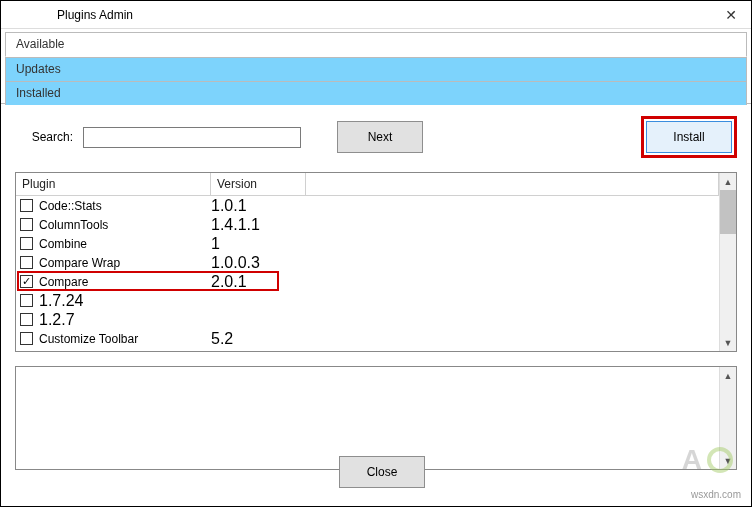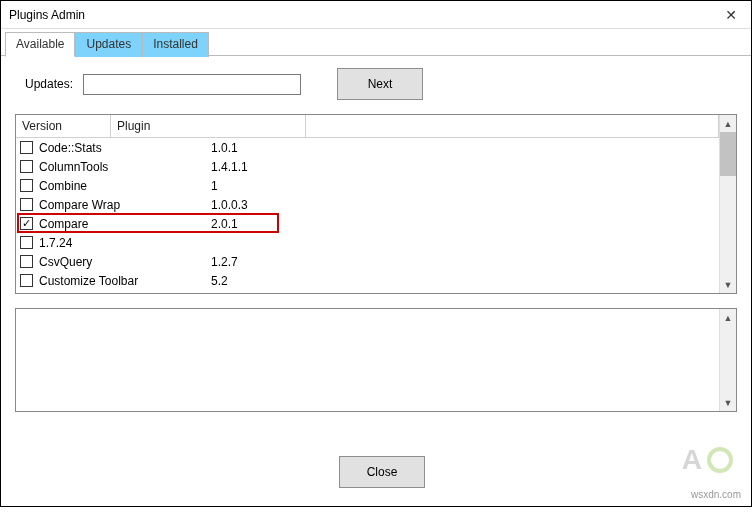--- a/index.html
+++ b/index.html
@@ -17,32 +17,33 @@
   .window { border: 1px solid #000; width: 752px; height: 507px; position: relative; background:#fff;}
   .titlebar {
     height: 28px;
     display: flex;
     align-items: center;
     justify-content: space-between;
     padding: 0 0 0 8px;
     border-bottom: 1px solid #ddd;
     background: #fff;
   }
-  .titlebar .title { font-size: 12px; }
+  .titlebar .title { font-size: 12px; margin-left: 48px; }
   .titlebar .close-btn {
     width: 40px; height: 26px;
     display: flex; align-items: center; justify-content: center;
     font-size: 14px;
     color: #333;
     cursor: default;
   }
   .tabs {
     display: flex;
     padding: 2px 4px 0 4px;
     font-size: 12px;
+    flex-direction: column;
   }
   .tab {
     padding: 4px 10px 5px 10px;
     border: 1px solid #bbb;
     border-bottom: none;
     background: #7dd3fc;
     margin-right: 0px;
     position: relative;
     top: 1px;
     color: #333;
@@ -129,21 +130,21 @@
     width: 13px; height: 13px;
     border: 1px solid #333;
     margin-right: 6px;
     display: inline-flex;
     align-items: center; justify-content: center;
     font-size: 11px;
     line-height: 11px;
   }
   .lv-row .chk.checked::after { content: "✓"; color:#000; }
   .lv-row .pname { width: 172px; font-size:12px; }
-  .lv-row .pver { font-size:12px;text-align:right; }
+  .lv-row .pver { font-size:16px;text-align:right; }
   .row-hl {
     position: absolute;
     border: 2px solid #d00000;
     pointer-events: none;
   }
   .scroll-track {
     width: 17px;
     background: #f0f0f0;
     border-left: 1px solid #ddd;
     display: flex;
@@ -215,30 +216,33 @@
   <div class="tabs">
     <div class="tab active">Available</div>
     <div class="tab">Updates</div>
     <div class="tab">Installed</div>
   </div>
   <div class="tabline"></div>
 
   <div class="body-area">
 
     <div class="search-row">
-      <span class="search-label">Updates:</span>
+      <span class="search-label">Search:</span>
       <input class="search-input" type="text" value="" style="">
       <button class="btn next-btn">Next</button>
+      <span class="install-wrap">
+        <button class="btn install-btn">Install</button>
+      </span>
     </div>
 
     <div class="listview-wrap">
       <div class="listview" style="position:relative;">
         <div class="lv-head">
+          <div class="col col-plugin">Plugin</div>
           <div class="col col-version">Version</div>
-          <div class="col col-plugin">Plugin</div>
           <div class="col col-rest"></div>
         </div>
         <div class="lv-rows" id="lv-rows">
             <div class="lv-row">
               <span class="chk"></span>
               <span class="pname">Code::Stats</span>
               <span class="pver">1.0.1</span>
             </div>
             <div class="lv-row">
               <span class="chk"></span>
@@ -259,21 +263,20 @@
               <span class="chk checked"></span>
               <span class="pname">Compare</span>
               <span class="pver">2.0.1</span>
             </div>
             <div class="lv-row">
               <span class="chk"></span>
               <span class="pver">1.7.24</span>
             </div>
             <div class="lv-row">
               <span class="chk"></span>
-              <span class="pname">CsvQuery</span>
               <span class="pver">1.2.7</span>
             </div>
             <div class="lv-row">
               <span class="chk"></span>
               <span class="pname">Customize Toolbar</span>
               <span class="pver">5.2</span>
             </div>
           </div>
         <div class="row-hl" id="row-hl" style="left: 1px; top: 98px; width: 262px; height: 20px;"></div>
       </div>

